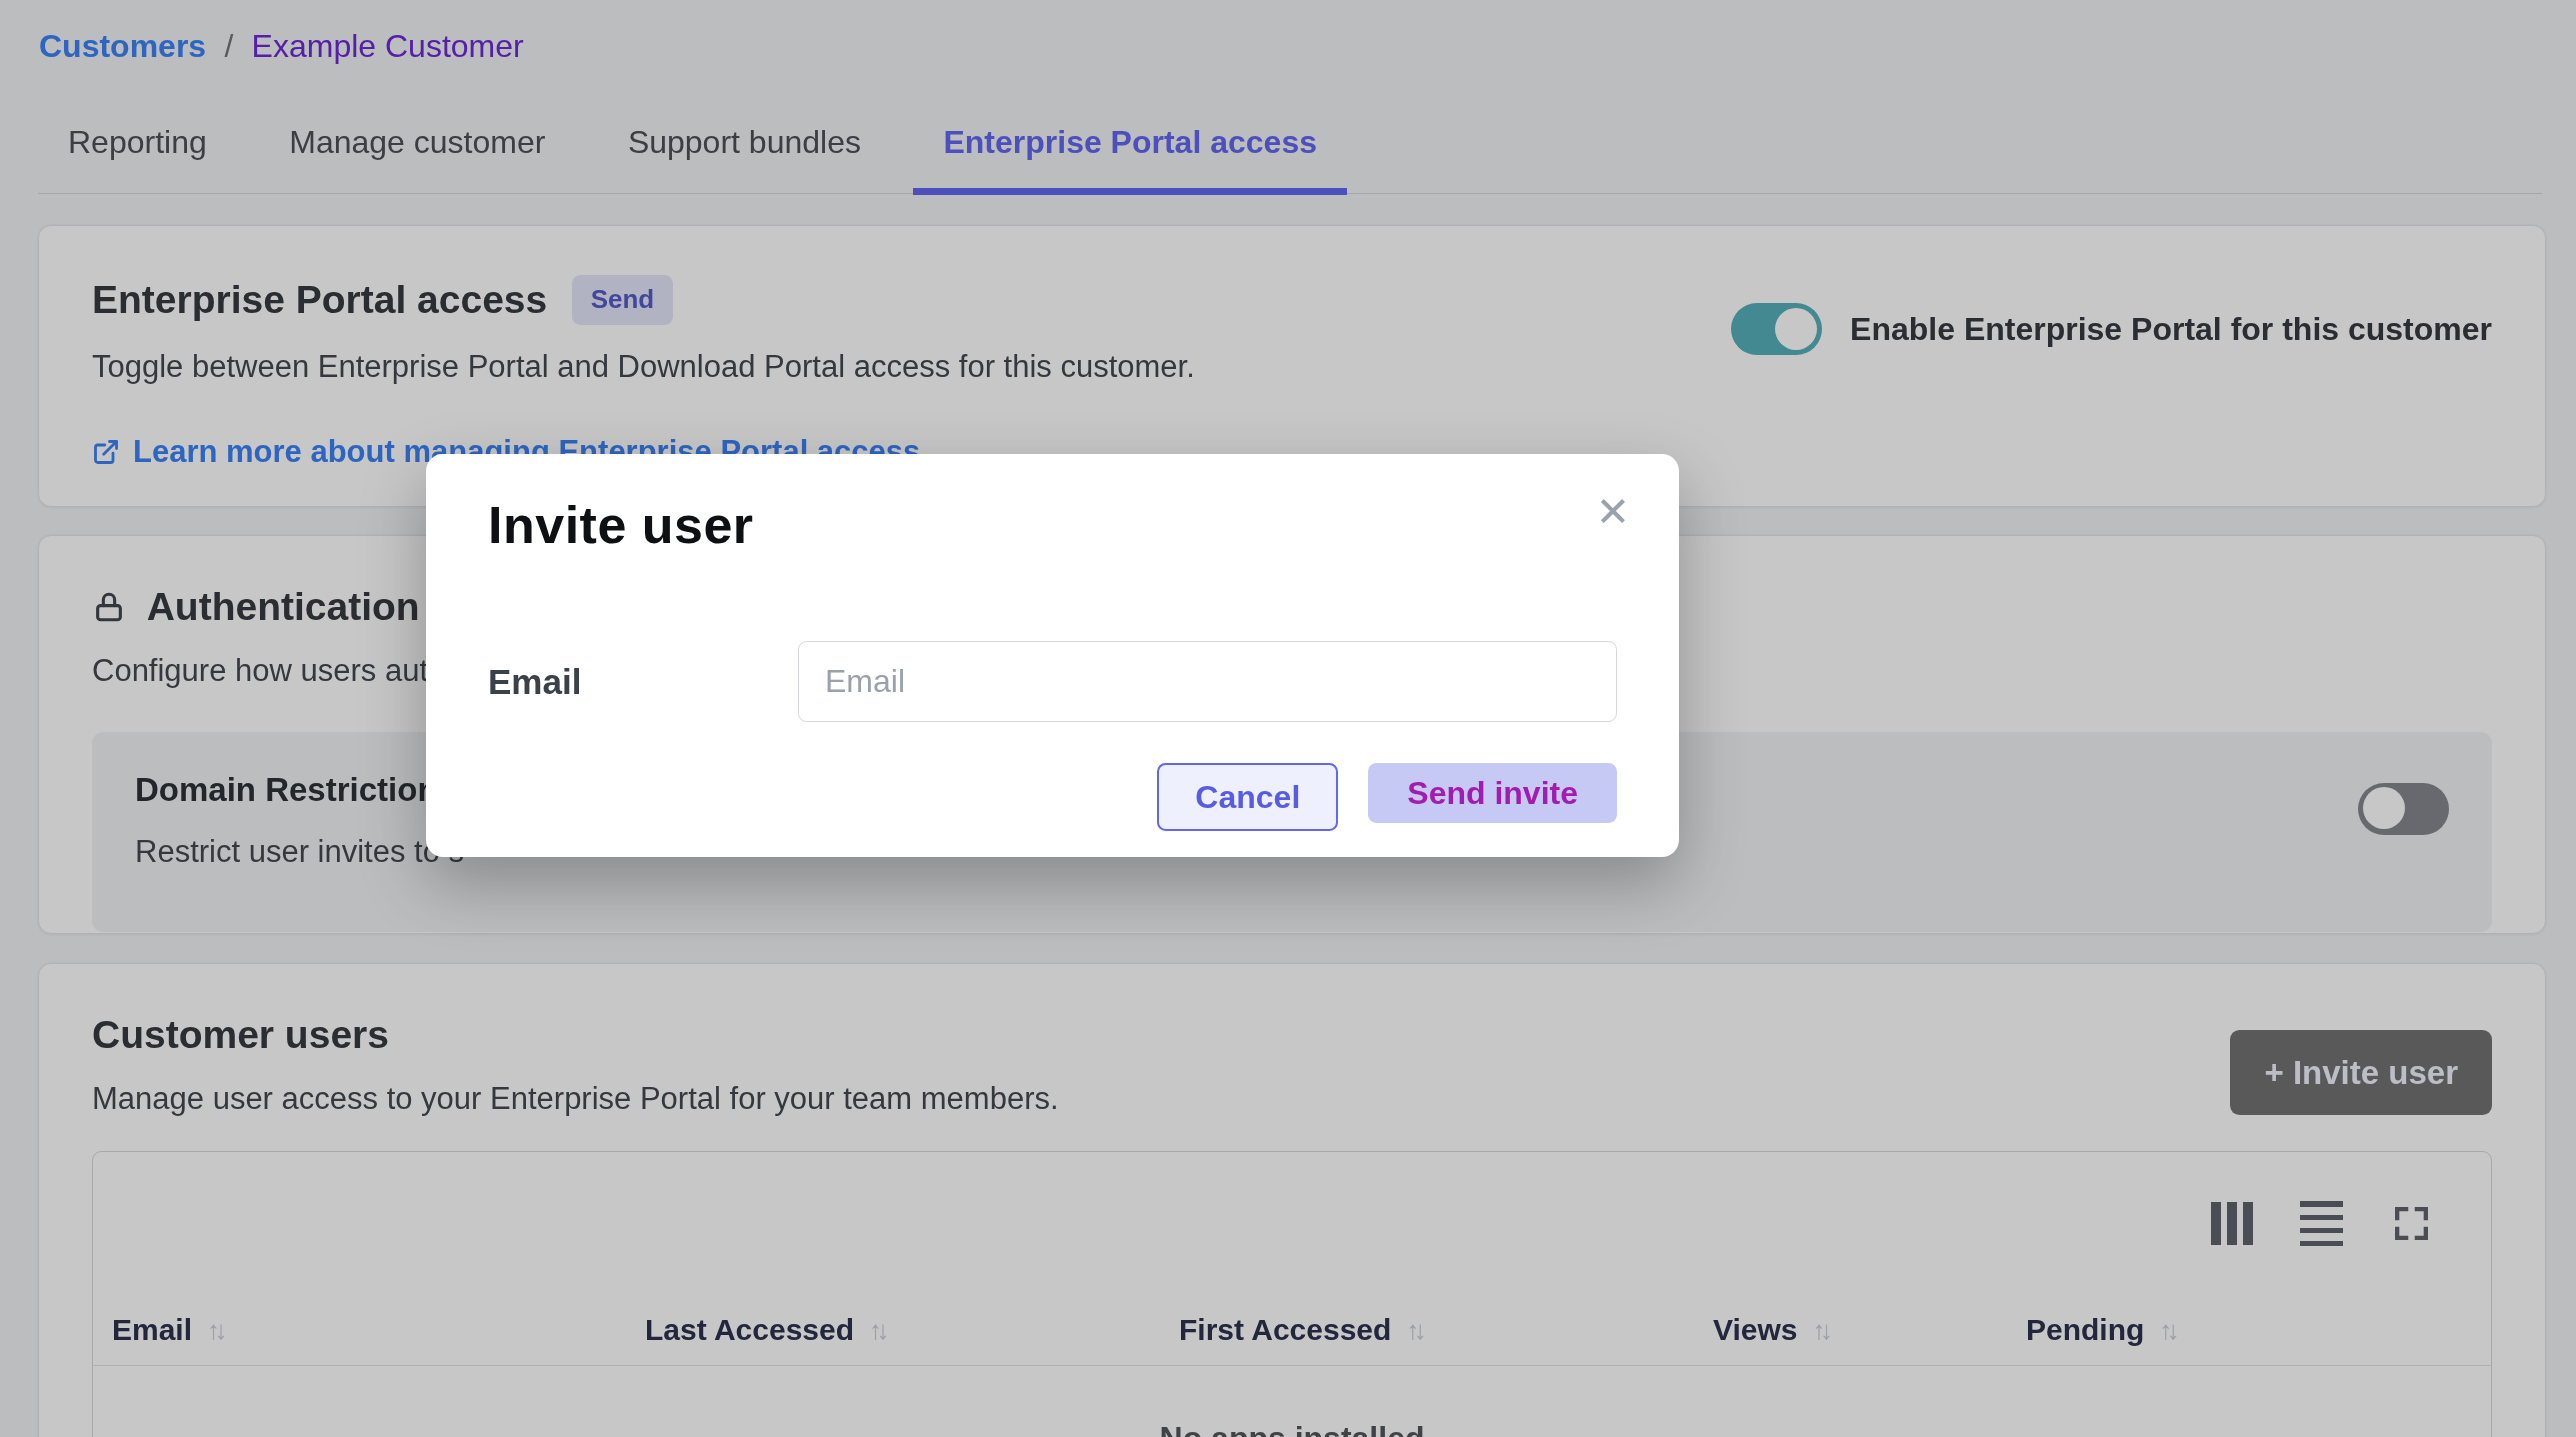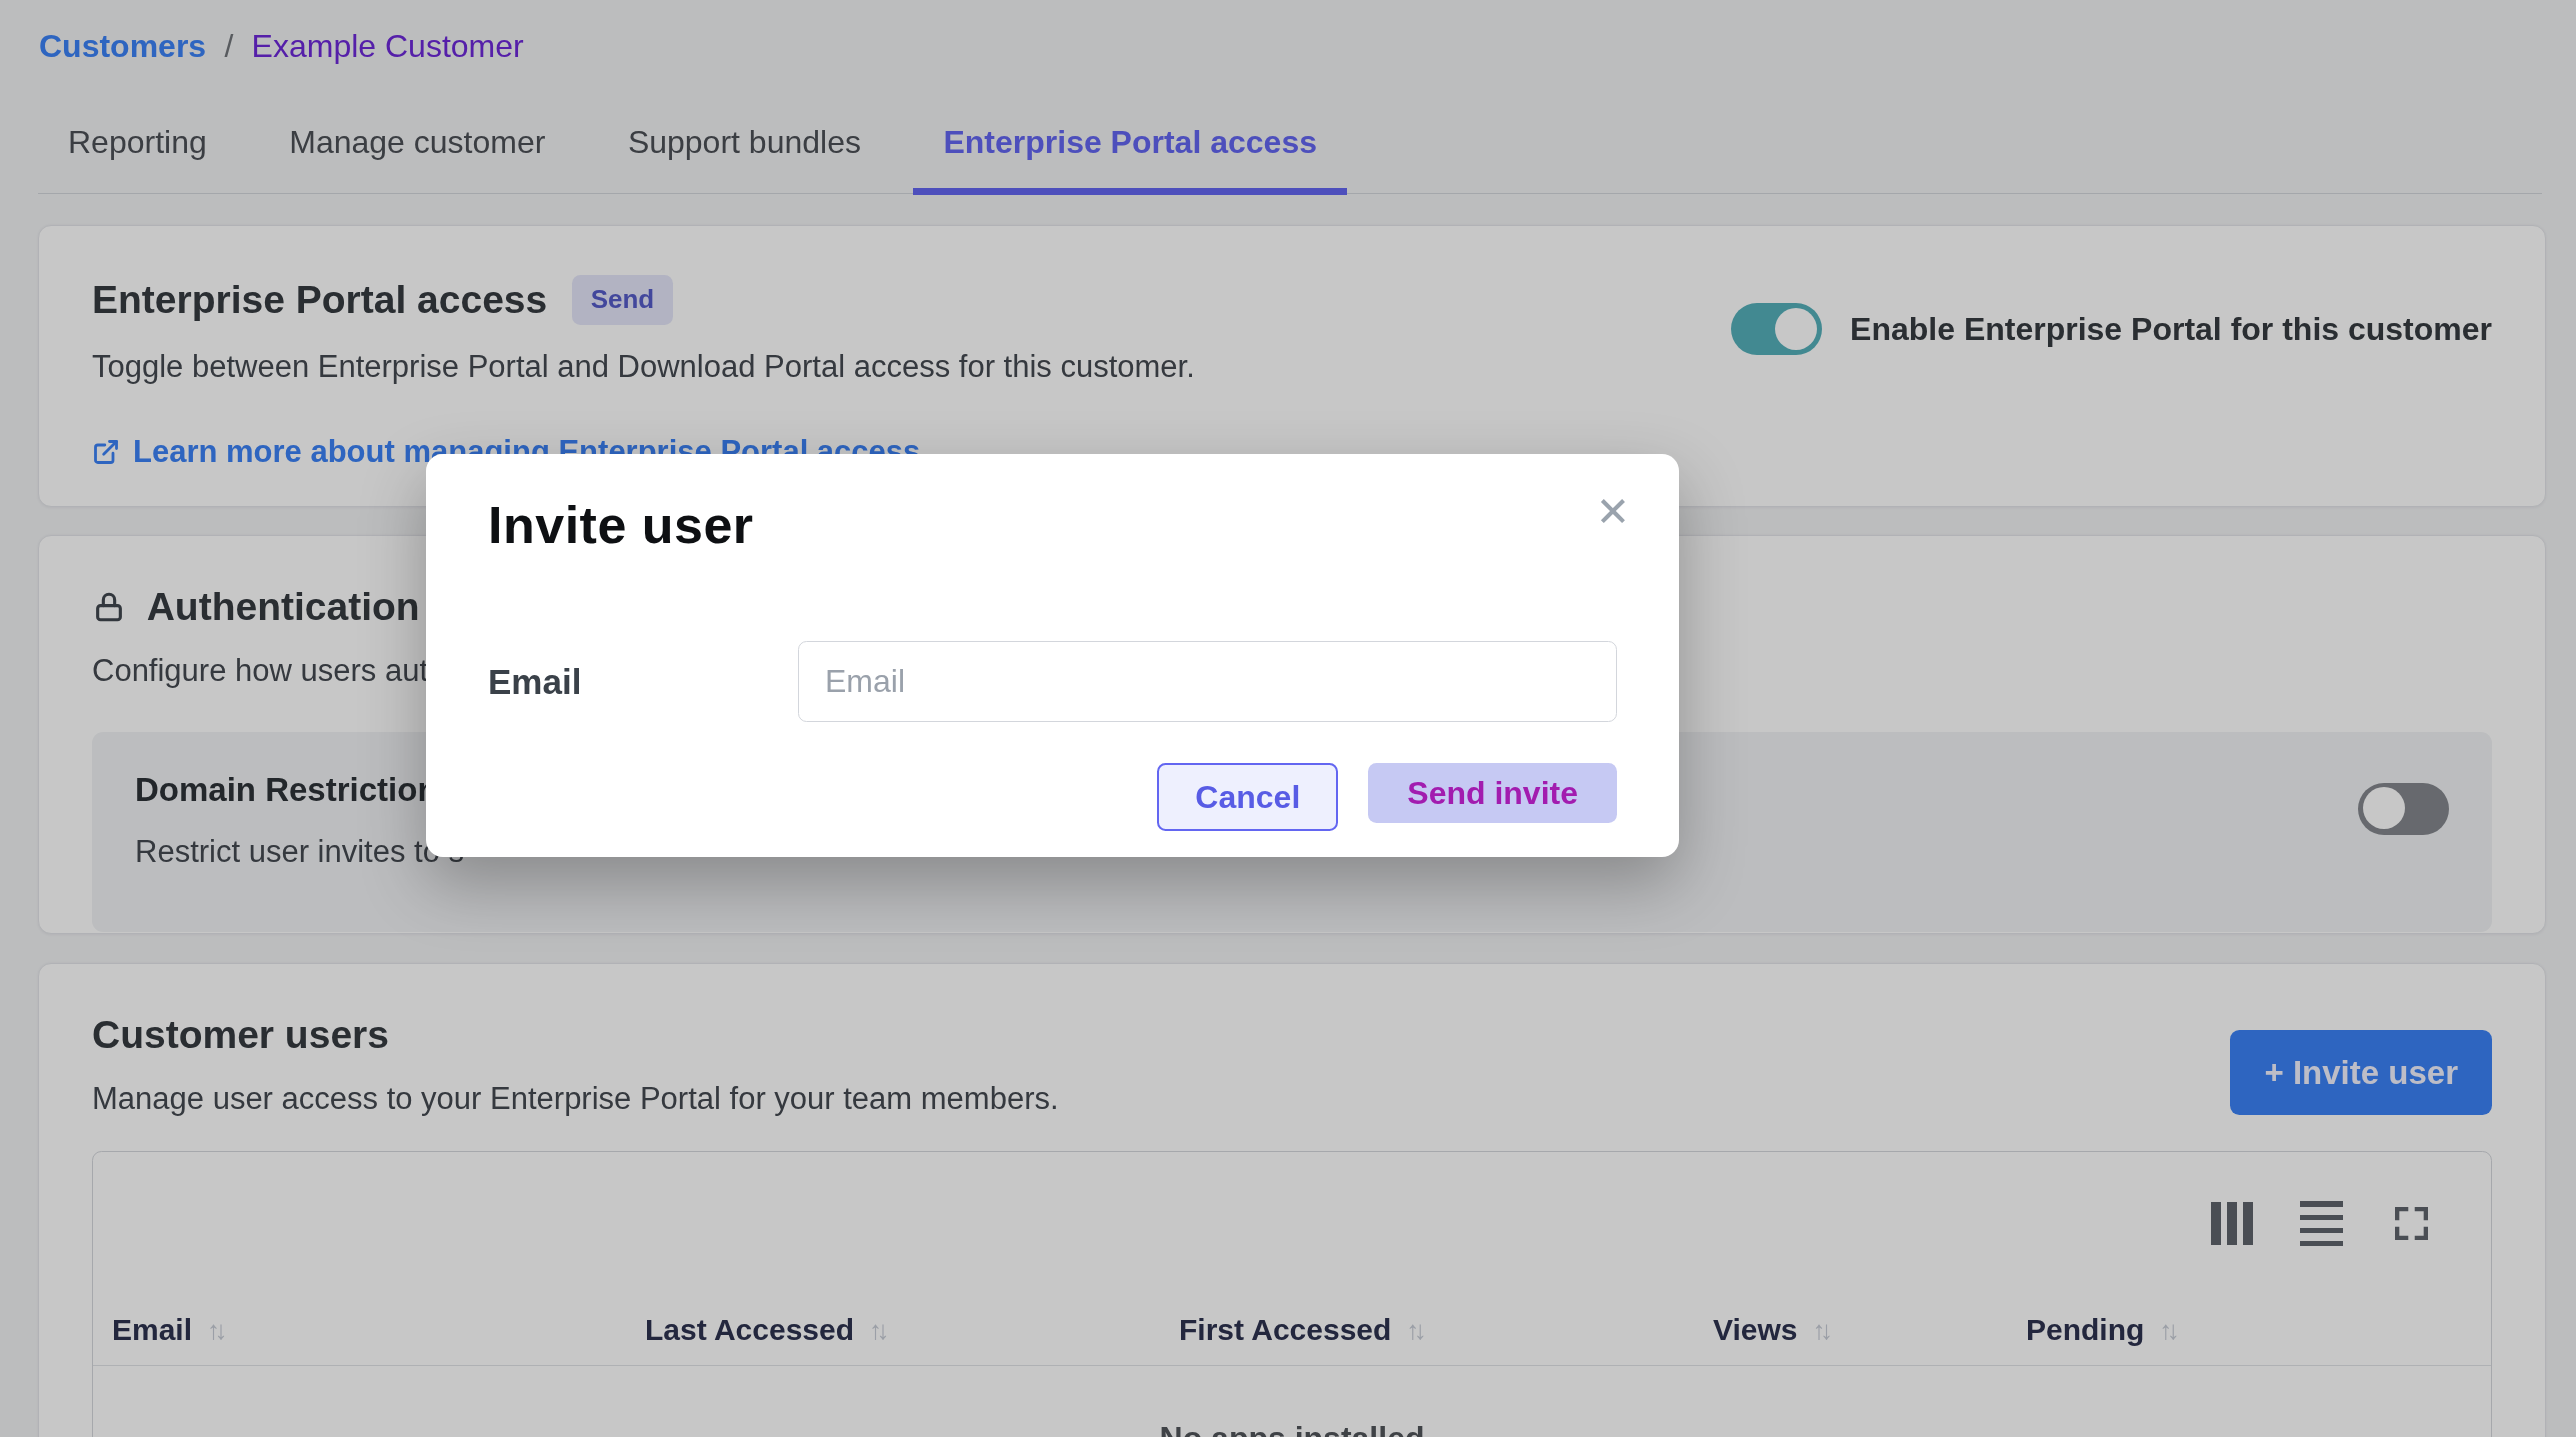--- a/index.html
+++ b/index.html
@@ -59,21 +59,21 @@
   
   .lock-title { display:flex; align-items:center; gap:20.7px; }
   .subcard { margin-top:43px; background:#f1f3f5; border-radius:11.3px;
              padding:39px 43px 62px 43px; display:flex; justify-content:space-between; }
   .subcard h3 { font-size:33px; font-weight:700; color:#2e3338; }
   .subcard p  { font-size:31px; color:#454a51; margin-top:24.4px; }
   .subcard .toggle { margin-top:11.3px; }
 
   
   .users-head { display:flex; justify-content:space-between; align-items:flex-start; }
-  .btn-invite { background:#3b82f6; color:#f2f3ff; border:none; border-radius:9.4px;
+  .btn-invite { background:#737373; color:#f2f3ff; border:none; border-radius:9.4px;
                 font-size:33px; font-weight:700; padding:23.5px 34px; cursor:pointer;
                 font-family:inherit; margin-top:17px; }
 
   .table-card { margin-top:34px; border:1.9px solid #d5d8dd; border-radius:9.4px; height:395px; }
   .table-toolbar { height:143px; display:flex; align-items:center; justify-content:flex-end;
                    gap:47px; padding-right:58px; }
   .icon-btn { cursor:pointer; display:flex; align-items:center; }
   .cols-icon { display:flex; gap:5.6px; }
   .cols-icon i { width:10.3px; height:43px; background:#5f646c; display:block; }
   .rows-icon { display:flex; flex-direction:column; gap:7.5px; }

